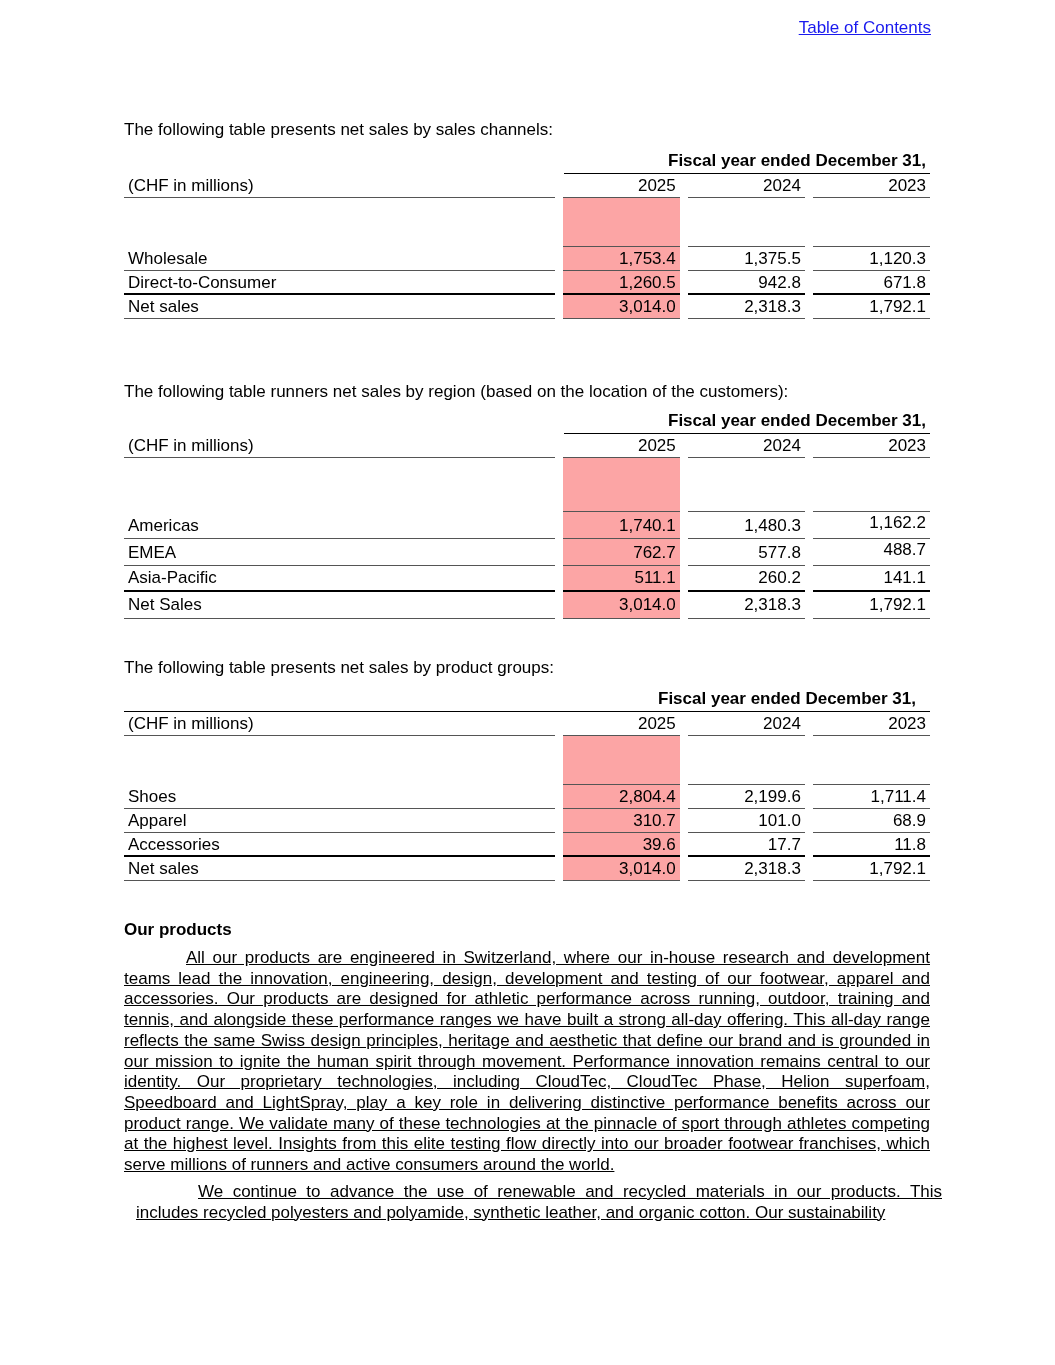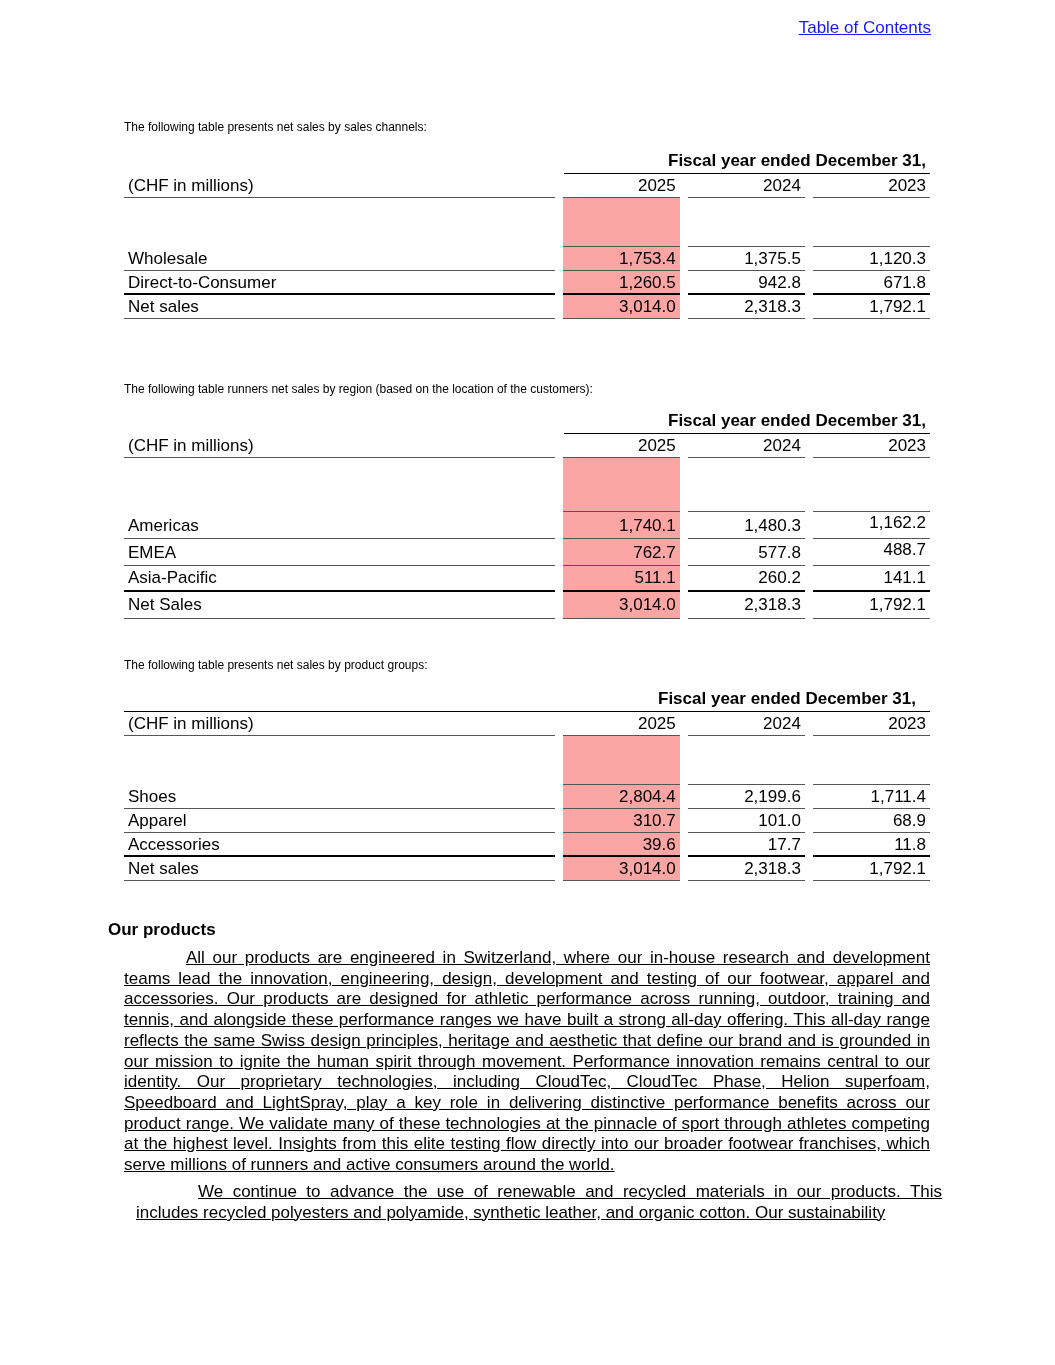--- a/index.html
+++ b/index.html
@@ -1,36 +1,36 @@
 <!DOCTYPE html>
 <html><head>
 <meta charset="utf-8">
 <style>
   html, body { margin: 0; padding: 0; background: #ffffff; }
   body { width: 1055px; height: 1365px; position: relative; font-family: "Liberation Sans", sans-serif; color: #000; overflow: hidden; }
   .toc { position: absolute; top: 18px; right: 124px; font-size: 17px; color: #1a1aee; text-decoration: underline; cursor: pointer; }
-  .intro { position: absolute; left: 124px; font-size: 12px; }
+  .intro { position: absolute; left: 124px; font-size: 17px; }
   .tbl { position: absolute; left: 124px; width: 806px; font-size: 17px; }
   .tbl .fy-row { position: relative; height: 24px; }
   .tbl .fy { position: absolute; right: 4px; bottom: 3px; font-weight: bold; white-space: nowrap; }
   .tbl .fy-line { position: absolute; left: 440px; right: 0; bottom: 0; border-bottom: 1px solid #000; }
   .row { display: flex; position: relative; }
   .cell { box-sizing: border-box; padding: 0 4px; white-space: nowrap; }
   .c0 { width: 434px; text-align: left; }
   .gap { width: 6px; }
   .cn { width: 118px; text-align: right; }
   .shade { background: #fca5a5; }
   .hdr .cell { height: 24px; line-height: 24px; border-bottom: 1px solid #555; }
   .hdr .cn { font-weight: normal; }
   .spacer .cell { height: 49px; border-bottom: 1px solid #555; }
   .data .cell { height: 24px; line-height: 24px; border-bottom: 1px solid #555; }
   .data.before-total .cell.c0, .data.before-total .cell.cn { border-bottom: 2.5px solid #000; }
   .total .cell { height: 24px; line-height: 24px; border-bottom: 1px solid #555; font-weight: normal; }
   .gap { border-bottom: none !important; background: transparent !important; }
-  .section-title { position: absolute; left: 108px; top: 920px; font-size: 17px; font-weight: bold; }
+  .section-title { position: absolute; left: 124px; top: 920px; font-size: 17px; font-weight: bold; }
   .para { position: absolute; left: 124px; width: 806px; font-size: 17px; line-height: 20.7px; text-align: justify; text-indent: 62px; margin: 0; text-decoration: underline; }
 </style>
 </head>
 <body>
 
 <a class="toc">Table of Contents</a>
 
 <div class="intro" style="top:120px;">The following table presents net sales by sales channels:</div>
 <div class="tbl" style="top:150px;">
   <div class="fy-row">

